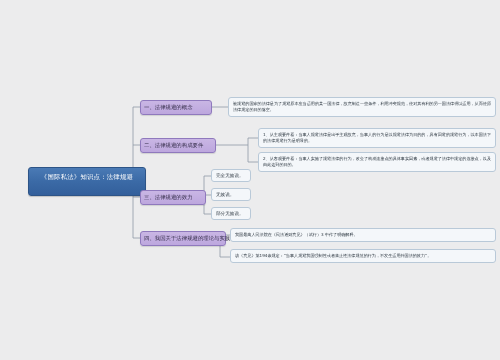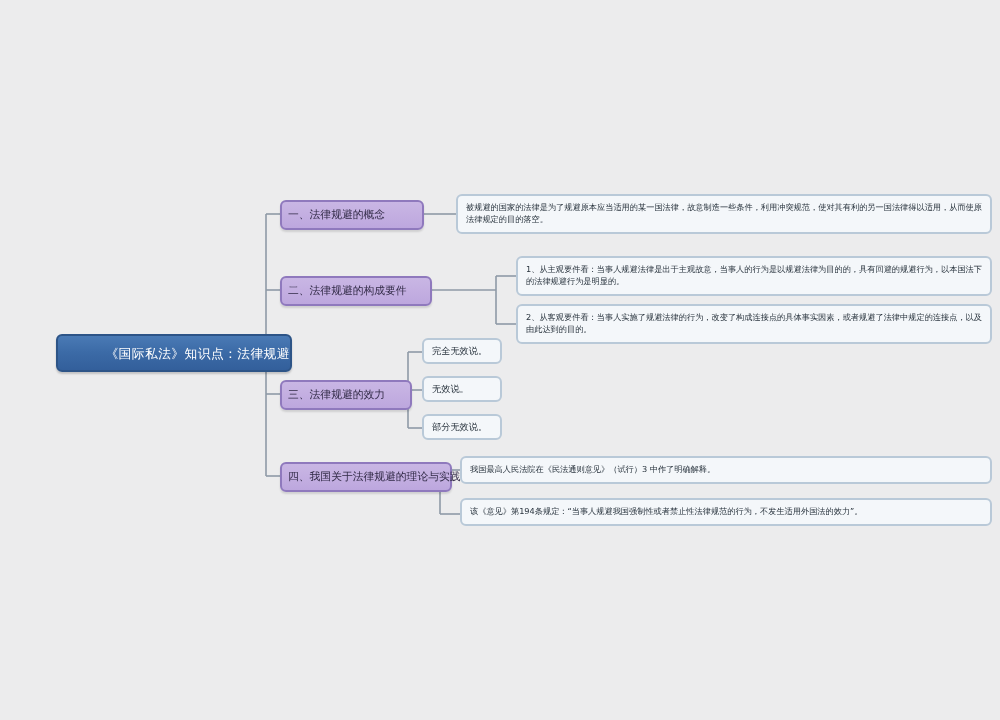--- a/index.html
+++ b/index.html
@@ -10,28 +10,28 @@
     overflow:hidden;
     position:relative;
   }
   #canvas{position:absolute;inset:0;}
   svg.links{position:absolute;left:0;top:0;width:500px;height:360px;pointer-events:none;}
 
   .node{position:absolute;box-sizing:border-box;}
 
   
   .root{
-    left:28px;top:167px;width:118px;height:19px;
+    left:28px;top:167px;width:118px;height:29px;
     background:linear-gradient(180deg,#4a7ab5 0%,#3b6aa6 50%,#335f9b 100%);
     border:1px solid #2d5487;
     border-radius:3px;
     color:#ffffff;
     font-size:6.4px;
     line-height:19px;
-    text-align:right;
+    text-align:center;
     white-space:nowrap;
     letter-spacing:.2px;
     box-shadow:0 1px 1px rgba(0,0,0,.18);
   }
 
   
   .branch{
     background:linear-gradient(180deg,#c9b6e4 0%,#bda7de 100%);
     border:1px solid #8f79bd;
     border-radius:3px;

